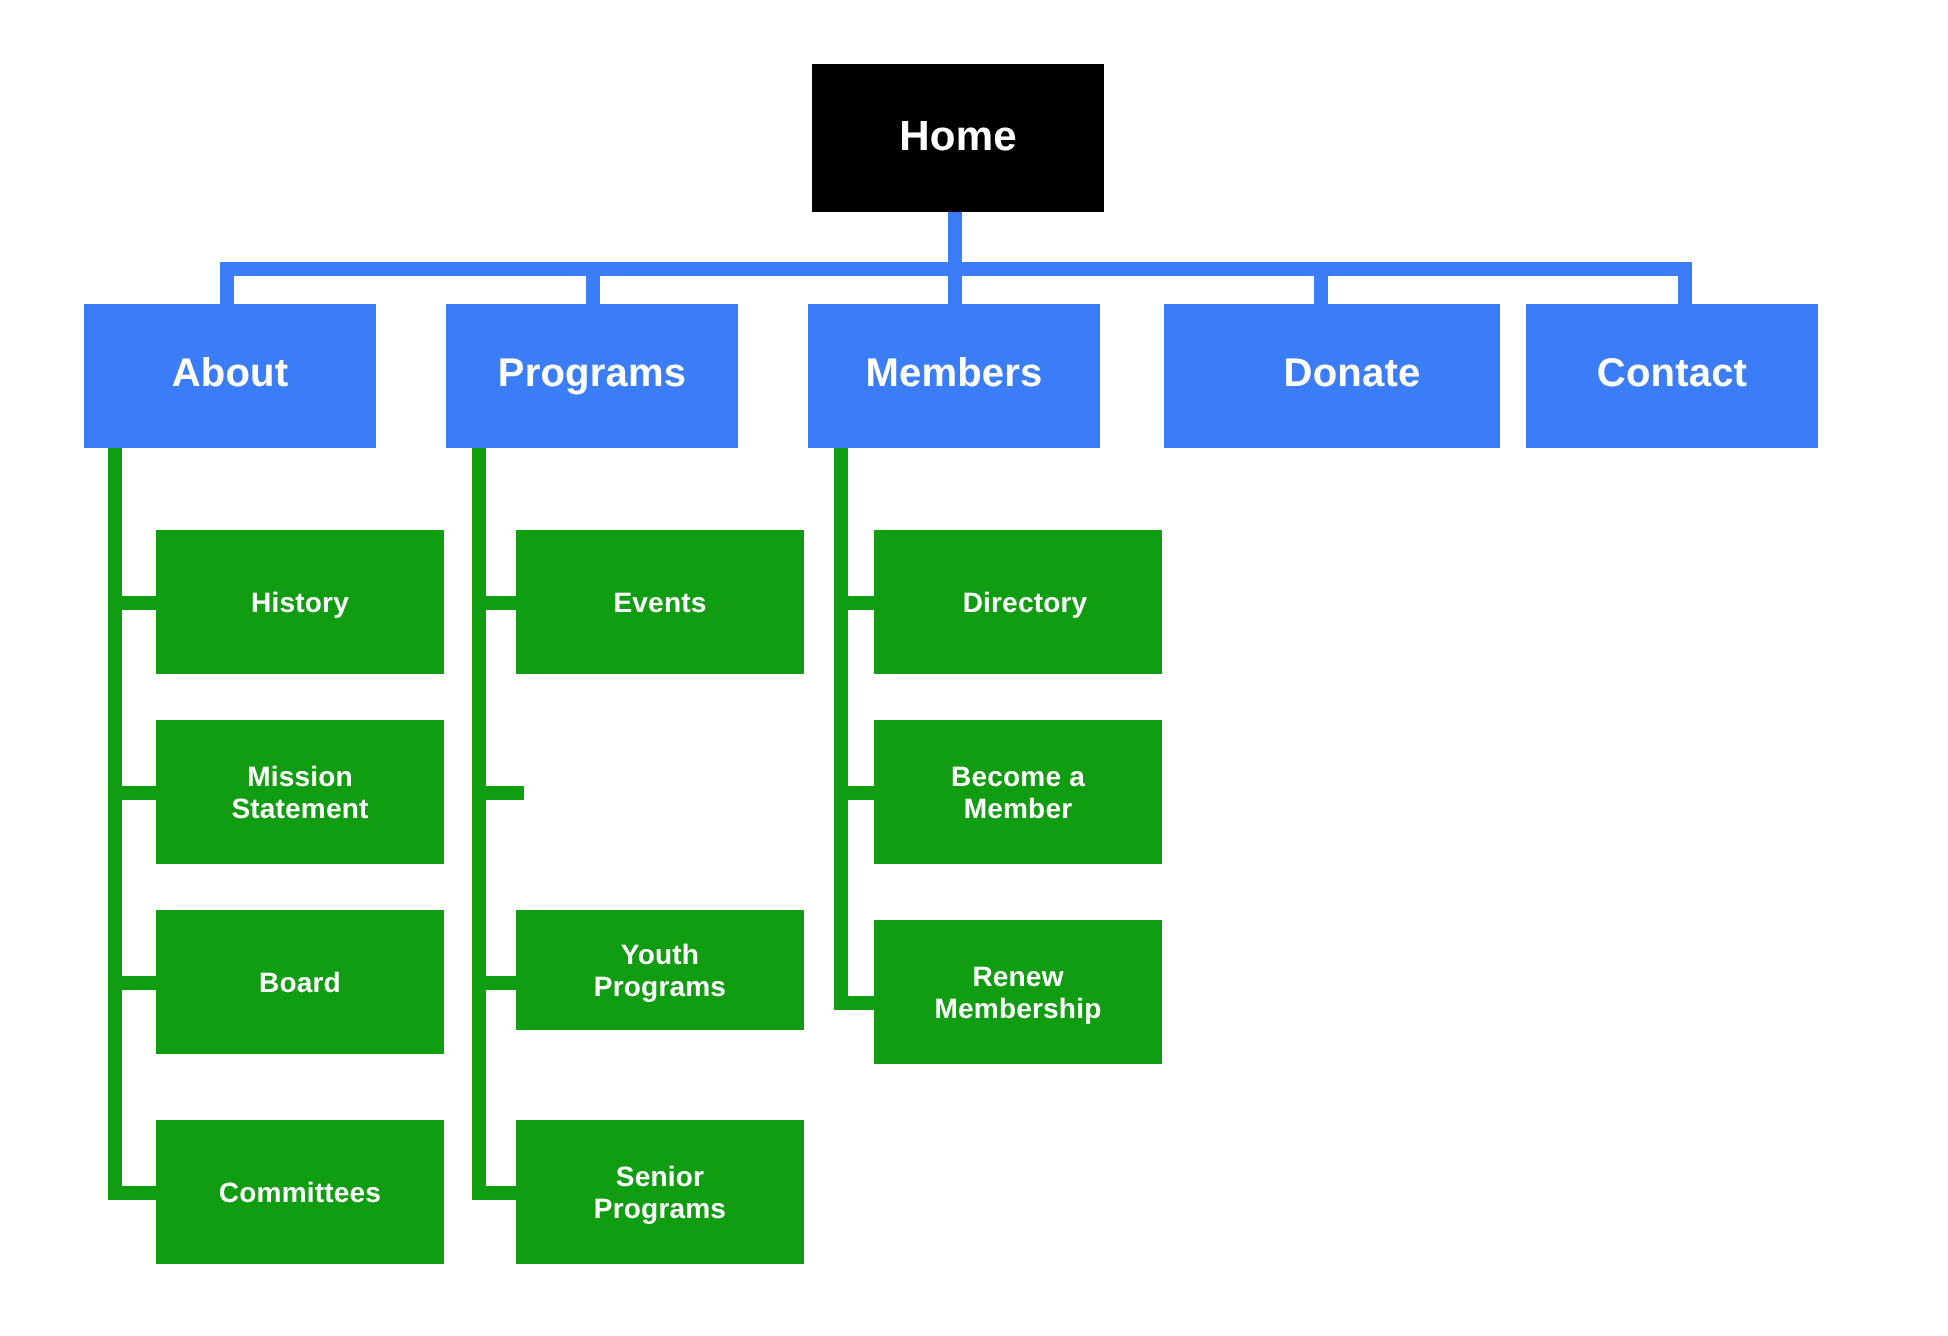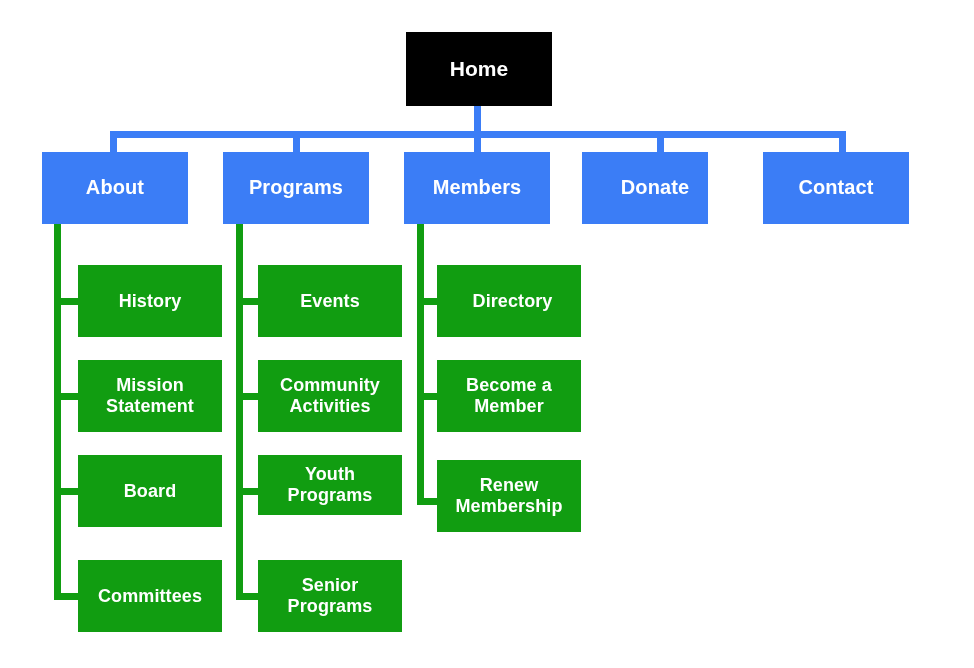--- a/index.html
+++ b/index.html
@@ -34,21 +34,21 @@
   .node-root {
     background: #000000;
     font-size: 21px;
   }
   .node-level1 {
     background: #3b7df6;
     font-size: 20px;
   }
   .node-level2 {
     background: #119d11;
-    font-size: 18px;
+    font-size: 14px;
   }
   .conn {
     position: absolute;
     z-index: 1;
   }
   .conn-blue { background: #3b7df6; }
   .conn-green { background: #119d11; }
 </style>
 </head>
 <body>
@@ -70,21 +70,21 @@
 
   <div class="node node-level1" style="left:42px; top:152px; width:146px; height:72px;">
     <span>About</span>
   </div>
   <div class="node node-level1" style="left:223px; top:152px; width:146px; height:72px;">
     <span>Programs</span>
   </div>
   <div class="node node-level1" style="left:404px; top:152px; width:146px; height:72px;">
     <span>Members</span>
   </div>
-  <div class="node node-level1" style="left:582px; top:152px; width:126px; height:72px;padding-left:24px;">
+  <div class="node node-level1" style="left:582px; top:152px; width:168px; height:72px;padding-left:24px;">
     <span>Donate</span>
   </div>
   <div class="node node-level1" style="left:763px; top:152px; width:146px; height:72px;">
     <span>Contact</span>
   </div>
 
   <div class="conn conn-green" style="left:54px; top:224px; width:7px; height:376px;"></div>
   <div class="conn conn-green" style="left:54px; top:298px; width:26px; height:7px;"></div>
   <div class="conn conn-green" style="left:54px; top:393px; width:26px; height:7px;"></div>
   <div class="conn conn-green" style="left:54px; top:488px; width:26px; height:7px;"></div>
@@ -106,24 +106,20 @@
 
   <div class="conn conn-green" style="left:236px; top:224px; width:7px; height:376px;"></div>
   <div class="conn conn-green" style="left:236px; top:298px; width:26px; height:7px;"></div>
   <div class="conn conn-green" style="left:236px; top:393px; width:26px; height:7px;"></div>
   <div class="conn conn-green" style="left:236px; top:488px; width:26px; height:7px;"></div>
   <div class="conn conn-green" style="left:236px; top:593px; width:26px; height:7px;"></div>
 
   <div class="node node-level2" style="left:258px; top:265px; width:144px; height:72px;">
     <span style="white-space:pre-line;">Events</span>
   </div>
-  <div class="node node-level2" style="left:258px; top:360px; width:144px; height:72px;">
-    <span style="white-space:pre-line;">Community
-Activities</span>
-  </div>
   <div class="node node-level2" style="left:258px; top:455px; width:144px; height:60px;">
     <span style="white-space:pre-line;">Youth
 Programs</span>
   </div>
   <div class="node node-level2" style="left:258px; top:560px; width:144px; height:72px;">
     <span style="white-space:pre-line;">Senior
 Programs</span>
   </div>
 
   <div class="conn conn-green" style="left:417px; top:224px; width:7px; height:281px;"></div>

